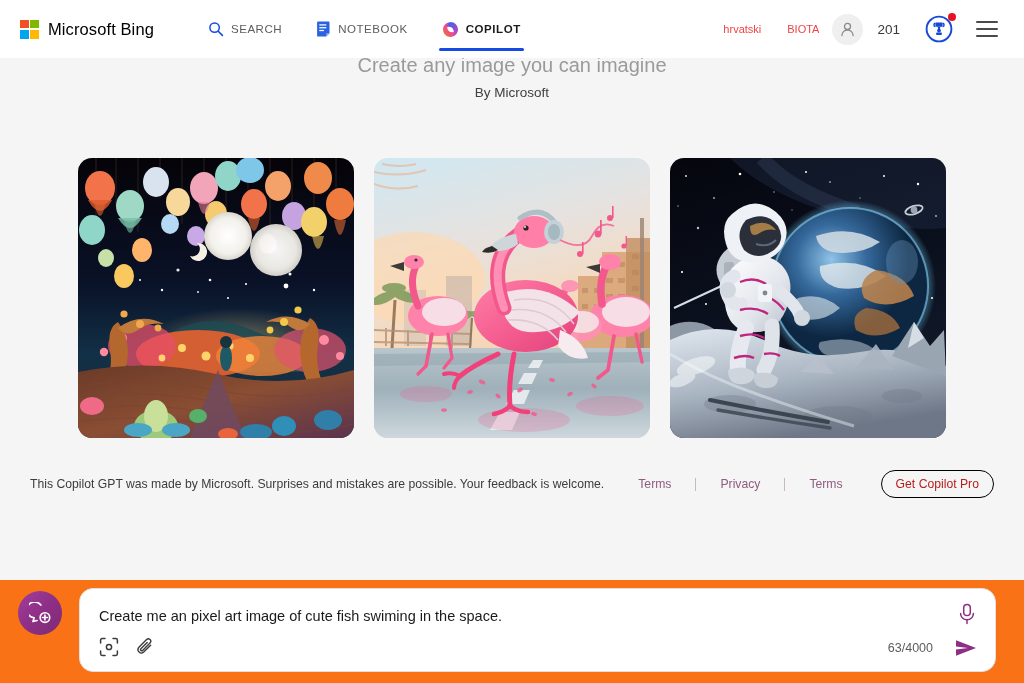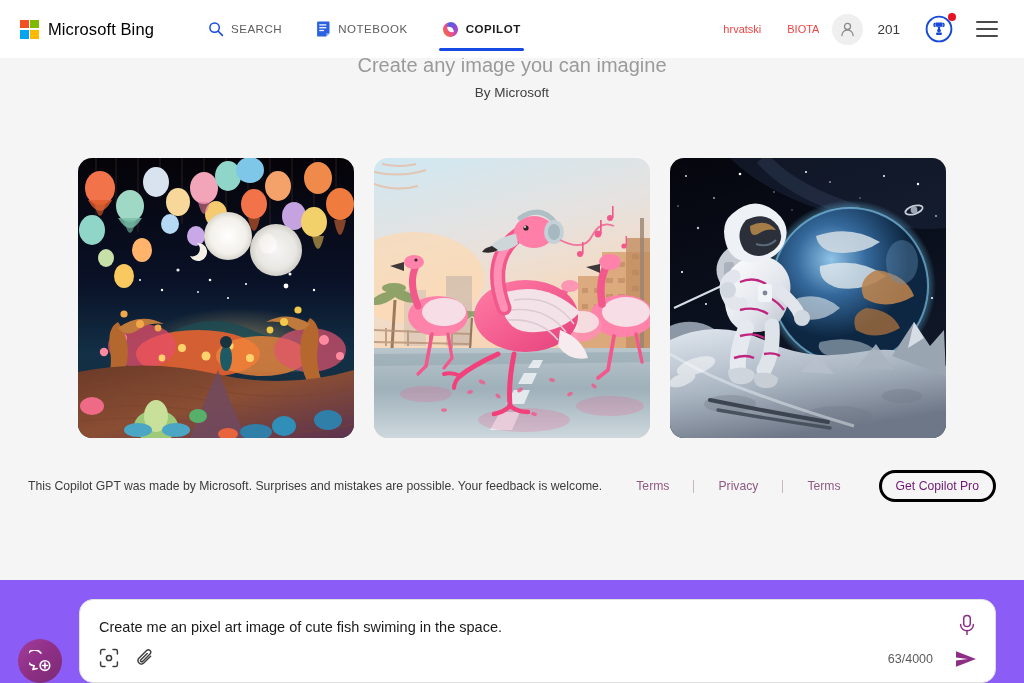--- a/index.html
+++ b/index.html
@@ -203,40 +203,40 @@
     text-decoration: none;
     cursor: pointer;
     padding: 0 8px;
   }
   .disc-sep {
     width: 1px; height: 13px;
     background: #c9b6c4;
   }
   .pro-btn {
     margin-left: 14px;
-    border: 3px solid #000000;
-    color: #701a75;
+    border: 1px solid #000000;
+    color: #b91c1c;
     background: transparent;
     font-size: 12.2px;
     font-family: "Liberation Sans", sans-serif;
     border-radius: 16px;
     padding: 6px 14px;
     cursor: pointer;
     white-space: nowrap;
   }
 
   
   .composer {
     position: absolute;
     left: 0; bottom: 0;
     width: 1024px;
     height: 103px;
-    background: #8b5cf6;
+    background: #f97316;
     display: flex;
-    align-items: flex-end;
+    align-items: flex-start;
     padding: 0 28px 0 18px;
     z-index: 30;
   }
   .newchat-btn {
     width: 44px; height: 44px;
     border-radius: 50%;
     background: linear-gradient(135deg, #a23d9a 0%, #8e2f86 50%, #7d2b74 100%);
     display: flex; align-items: center; justify-content: center;
     margin-top: 11px;
     margin-right: 17px;

